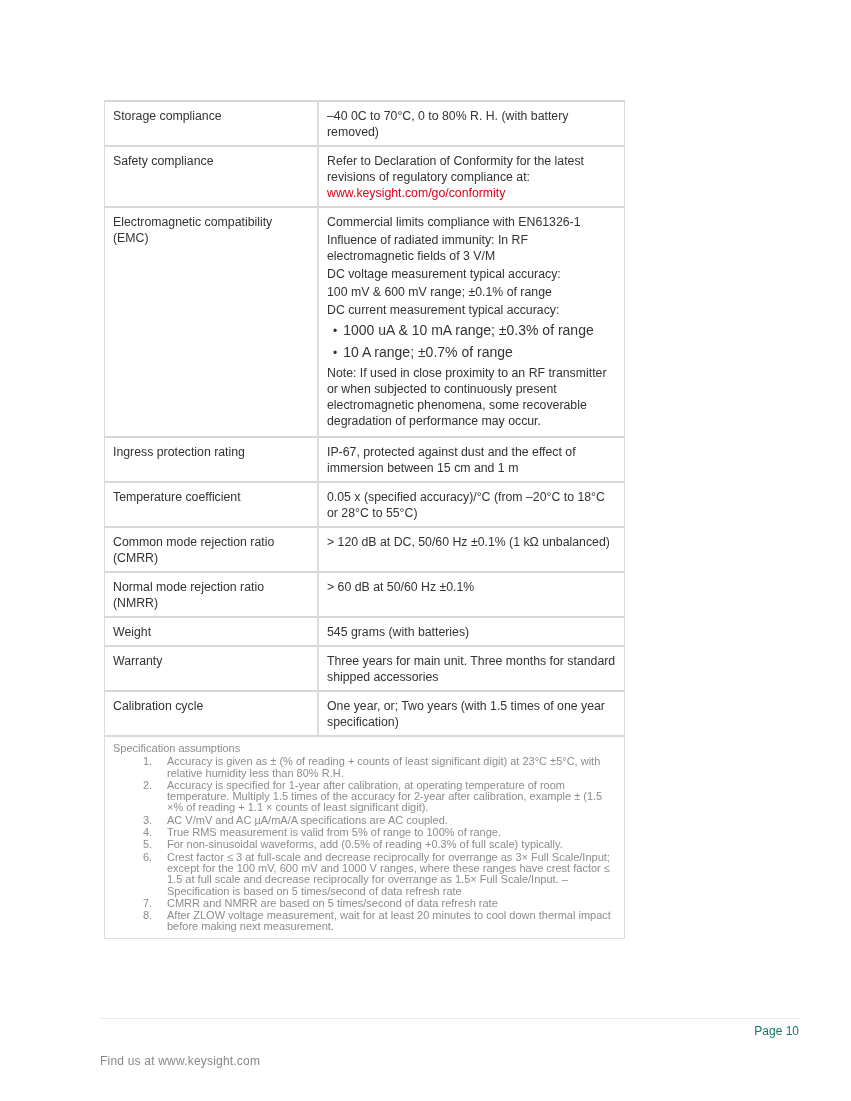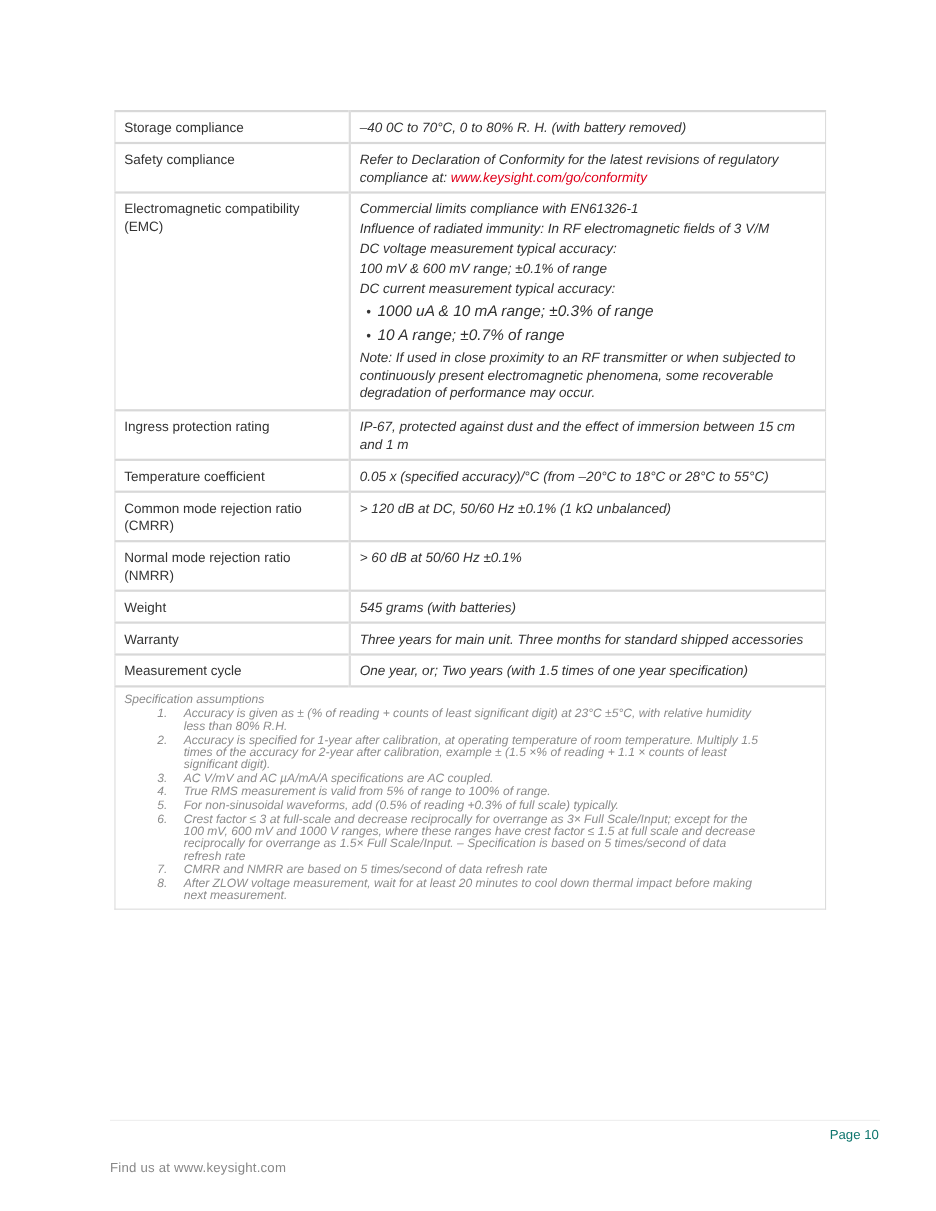--- a/index.html
+++ b/index.html
@@ -1,27 +1,27 @@
 <!DOCTYPE html>
 <html><head>
 <meta charset="utf-8">
 <style>
   html, body { margin: 0; padding: 0; background: #ffffff; }
   body { width: 851px; height: 1101px; position: relative; font-family: "Liberation Sans", sans-serif; color: #333333; }
   .spec-table {
-    position: absolute; left: 104px; top: 100px; width: 647px;
+    position: absolute; left: 104px; top: 100px; width: 521px;
     border-collapse: collapse; table-layout: fixed;
     font-size: 12.3px; line-height: 16px;
   }
   .spec-table td {
     border: 1px solid #dcdcdc; border-left: none; border-right: none;
     vertical-align: top; padding: 6px 8px 5px 8px;
   }
   .spec-table tr td:first-child { border-left: 1px solid #dcdcdc; width: 196px; }
-  .spec-table tr td:last-child { border-left: 2px solid #dcdcdc; border-right: 1px solid #dcdcdc; font-style: italic; }
+  .spec-table tr td:last-child { border-left: 2px solid #dcdcdc; border-right: 1px solid #dcdcdc; }
   .spec-table tr.row { border-top: 2px solid #d8d8d8; }
   .line { display: block; margin-bottom: 2px; }
   .link { color: #e0001b; }
   .bullets { list-style: none; margin: 2px 0 2px 0; padding: 0; font-size: 14px; line-height: 20px; }
   .bullets li { padding-left: 6px; position: relative; margin-bottom: 1px; }
   .bullet-dot { font-size: 12px; margin-right: 6px; }
   .notes-cell { padding: 6px 8px 4px 8px !important; color: #8c8c8c; font-size: 11px; line-height: 11.3px; }
   .notes-title { margin-bottom: 2px; }
   .notes-list { margin: 0; padding: 0; list-style: none; }
   .notes-list li { display: flex; margin-bottom: 1px; }
@@ -79,21 +79,21 @@
     </tr>
     <tr class="row">
       <td>Weight</td>
       <td>545 grams (with batteries)</td>
     </tr>
     <tr class="row">
       <td>Warranty</td>
       <td>Three years for main unit. Three months for standard shipped accessories</td>
     </tr>
     <tr class="row">
-      <td>Measurement cycle</td>
+      <td>Calibration cycle</td>
       <td>One year, or; Two years (with 1.5 times of one year specification)</td>
     </tr>
     <tr class="row">
       <td colspan="2" class="notes-cell" style="border-left:1px solid #dcdcdc;border-right:1px solid #dcdcdc;">
         <div class="notes-title">Specification assumptions</div>
         <ol class="notes-list">
           <li>
               <span class="notes-num">1.</span>
               <span class="notes-text">Accuracy is given as ± (% of reading + counts of least significant digit) at 23°C ±5°C, with relative humidity less than 80% R.H.</span>
             </li>

